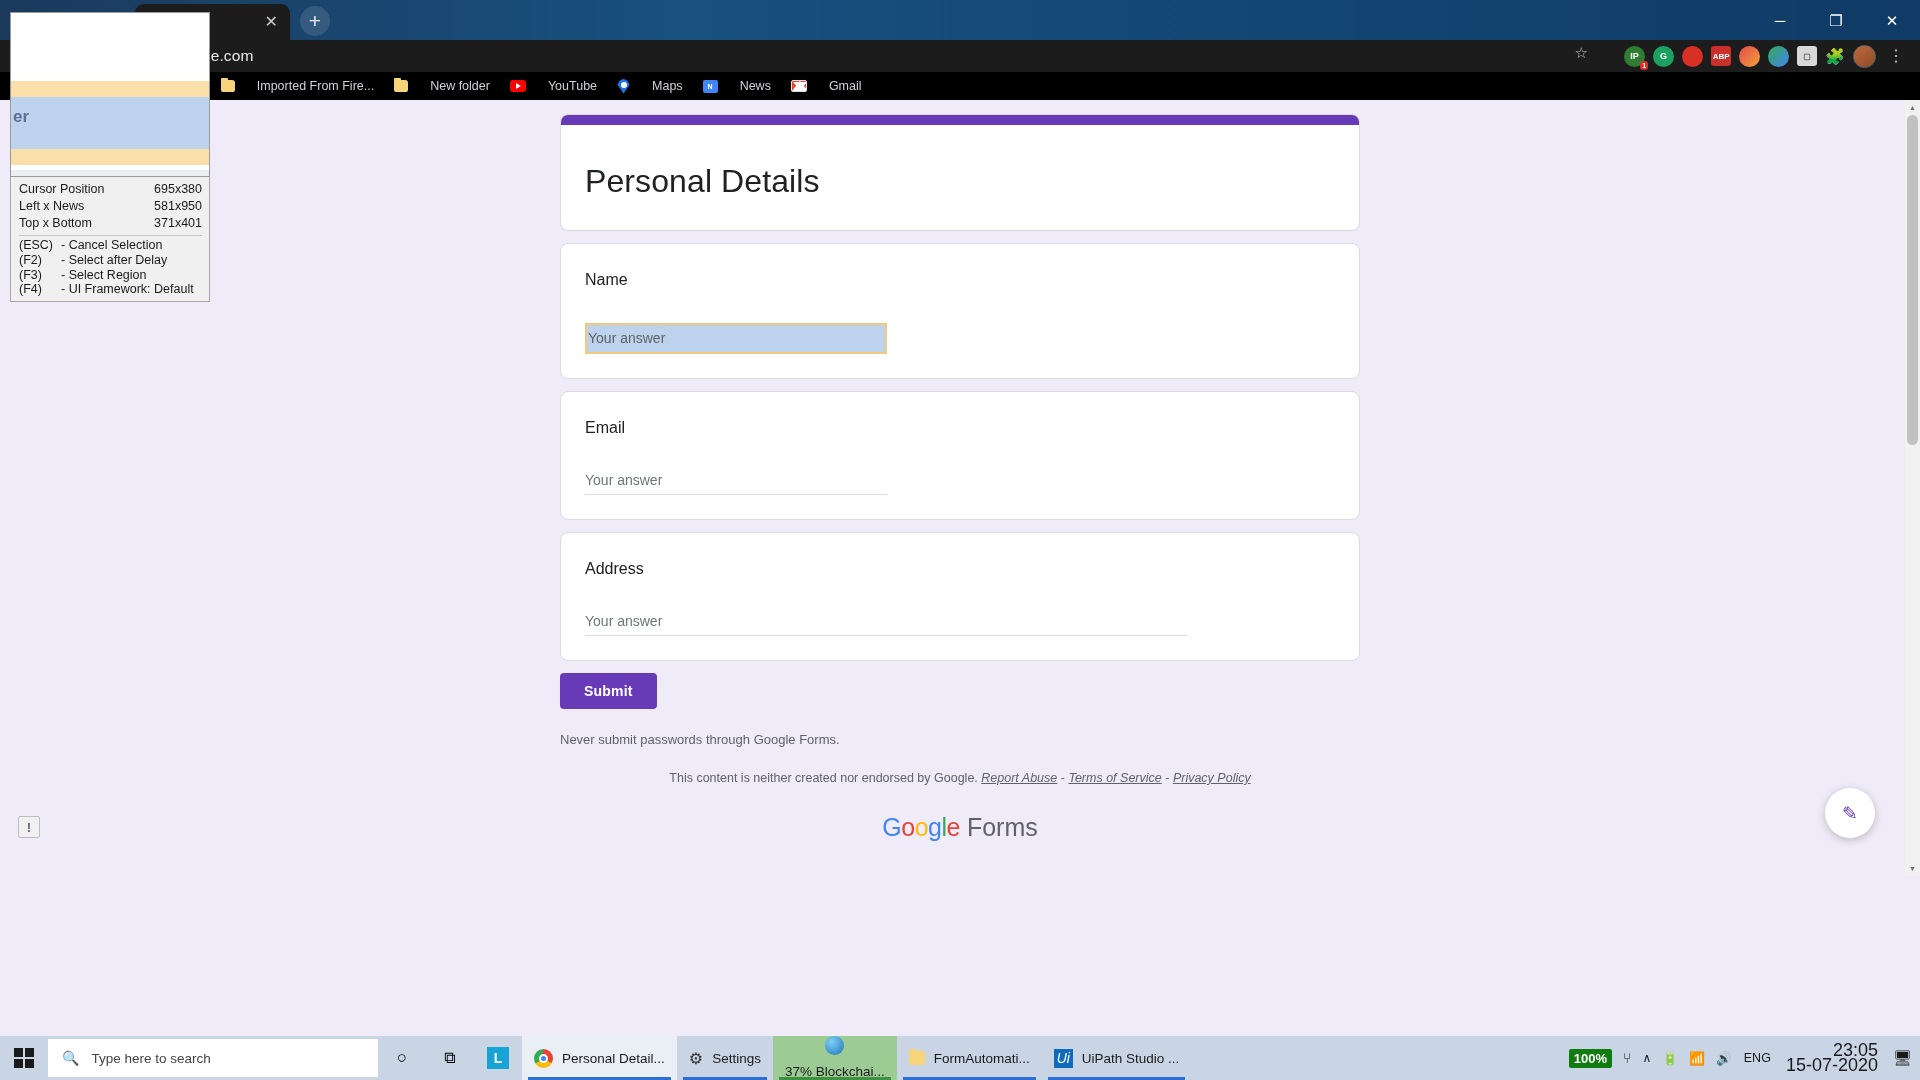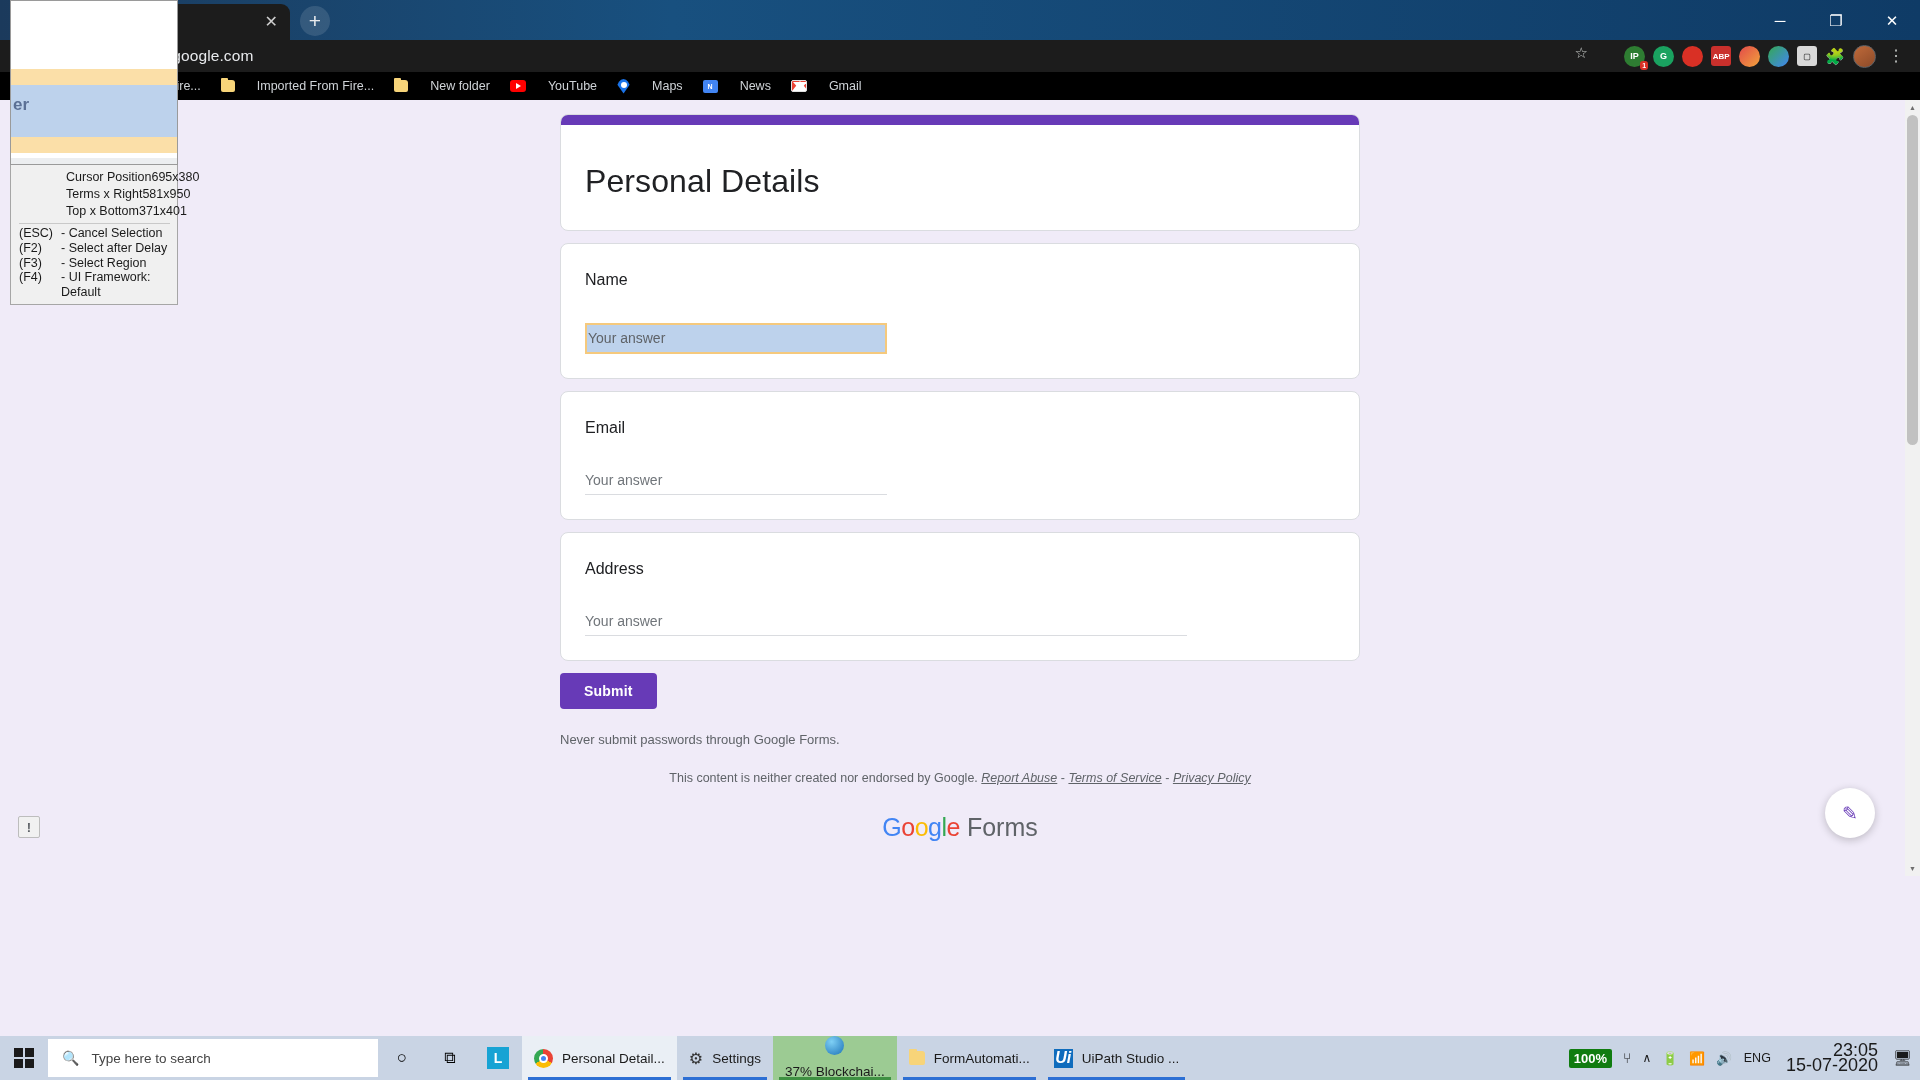--- a/index.html
+++ b/index.html
@@ -184,39 +184,39 @@
   }
   .alert-chip {
     position: absolute; left: 18px; bottom: 38px; width: 22px; height: 22px;
     background: #f1f1f1; border: 1px solid #bdbdbd; border-radius: 2px;
     display:flex; align-items:center; justify-content:center;
     color:#5f6368; font-size:13px; font-weight:bold;
   }
 
   
   #uipath-overlay {
-    position: absolute; left: 10px; top: 0; width: 168px;
+    position: absolute; left: 10px; top: 12px; width: 200px;
     z-index: 50; font-family: "Liberation Sans", sans-serif;
   }
   .ov-preview { border: 1px solid #9a9a9a; background: #fff; }
   .ov-white { height: 68px; background: #fff; }
   .ov-amber { height: 16px; background: #fbdfa8; }
   .ov-blue { height: 52px; background: #bdd2ec; position: relative; }
   .ov-blue-text {
     position: absolute; left: 2px; top: 10px; color: #4a5f86;
     font-size: 17px; font-weight: 600; opacity: .85;
   }
   .ov-grayline { height: 5px; background: #fff; }
   .ov-grayline2 { height: 6px; background: #eceef0; }
   .ov-info {
     border: 1px solid #a6a6a6; border-top: none; background: #f0f0f0;
     padding: 4px 7px 4px 8px; font-size: 12.5px; color: #1a1a1a;
   }
   .ov-row { display: flex; justify-content: space-between; line-height: 17px; }
-  .ov-row .k { white-space: nowrap; margin-left: 47px; }
+  .ov-row .k { white-space: nowrap; }
   .ov-row .v { white-space: nowrap; }
   .ov-sep { border-top: 1px solid #c9c9c9; margin: 3px 0 2px; }
   .ov-keys { font-size: 12.5px; color: #1a1a1a; line-height: 14.8px; }
   .ov-key-row { display: flex; }
   .ov-key-row .kk { width: 42px; flex: none; }
 
   
   .taskbar {
     position: absolute; left: 0; right: 0; bottom: 0; height: 44px;
     background: #c9d4e4;
@@ -257,21 +257,21 @@
   .chrome-ball {
     width: 19px; height: 19px; border-radius: 50%;
     background: conic-gradient(#ea4335 0 33%, #fbbc05 33% 66%, #34a853 66% 100%);
     position: relative; flex: none;
   }
   .chrome-ball::after {
     content:""; position:absolute; inset:5px; background:#4285f4; border-radius:50%;
     border: 2px solid #fff;
   }
   .ui-sq { width: 19px; height: 19px; background: #0f6cbd; color: #fff;
-    font-size: 16px; font-weight: bold; display:flex; align-items:center;
+    font-size: 14px; font-weight: normal; display:flex; align-items:center;
     justify-content:center; flex:none; font-style: italic; }
   .l-sq { width: 22px; height: 22px; background: #17a3d4; color: #fff; font-size: 14px;
     font-weight: bold; display:flex; align-items:center; justify-content:center; }
   .idm-ball { width: 19px; height: 19px; border-radius: 50%;
     background: radial-gradient(circle at 35% 30%, #7fd0f5, #1c72b8); flex:none; }
   .folder-ic { width: 16px; height: 14px; background: #f7d479; border-radius: 1px 3px 2px 2px;
     position: relative; flex:none; }
   .folder-ic::before { content:""; position:absolute; left:0; top:-2px; width:8px; height:3px;
     background:#f7d479; border-radius:1px 1px 0 0; }
   .gear-ic { font-size: 16px; color: #333; }
@@ -411,21 +411,21 @@
       <div class="ov-grayline"></div>
       <div class="ov-grayline2"></div>
     </div>
     <div class="ov-info">
       <div id="ov-rows">
           <div class="ov-row">
        <span class="k">Cursor Position</span>
        <span class="v">695x380</span>
      </div>
           <div class="ov-row">
-       <span class="k">Terms x Right</span>
+       <span class="k">Left x News</span>
        <span class="v">581x950</span>
      </div>
           <div class="ov-row">
        <span class="k">Top x Bottom</span>
        <span class="v">371x401</span>
      </div>
         </div>
       <div class="ov-sep"></div>
       <div class="ov-keys" id="ov-keys">
           <div class="ov-key-row">

